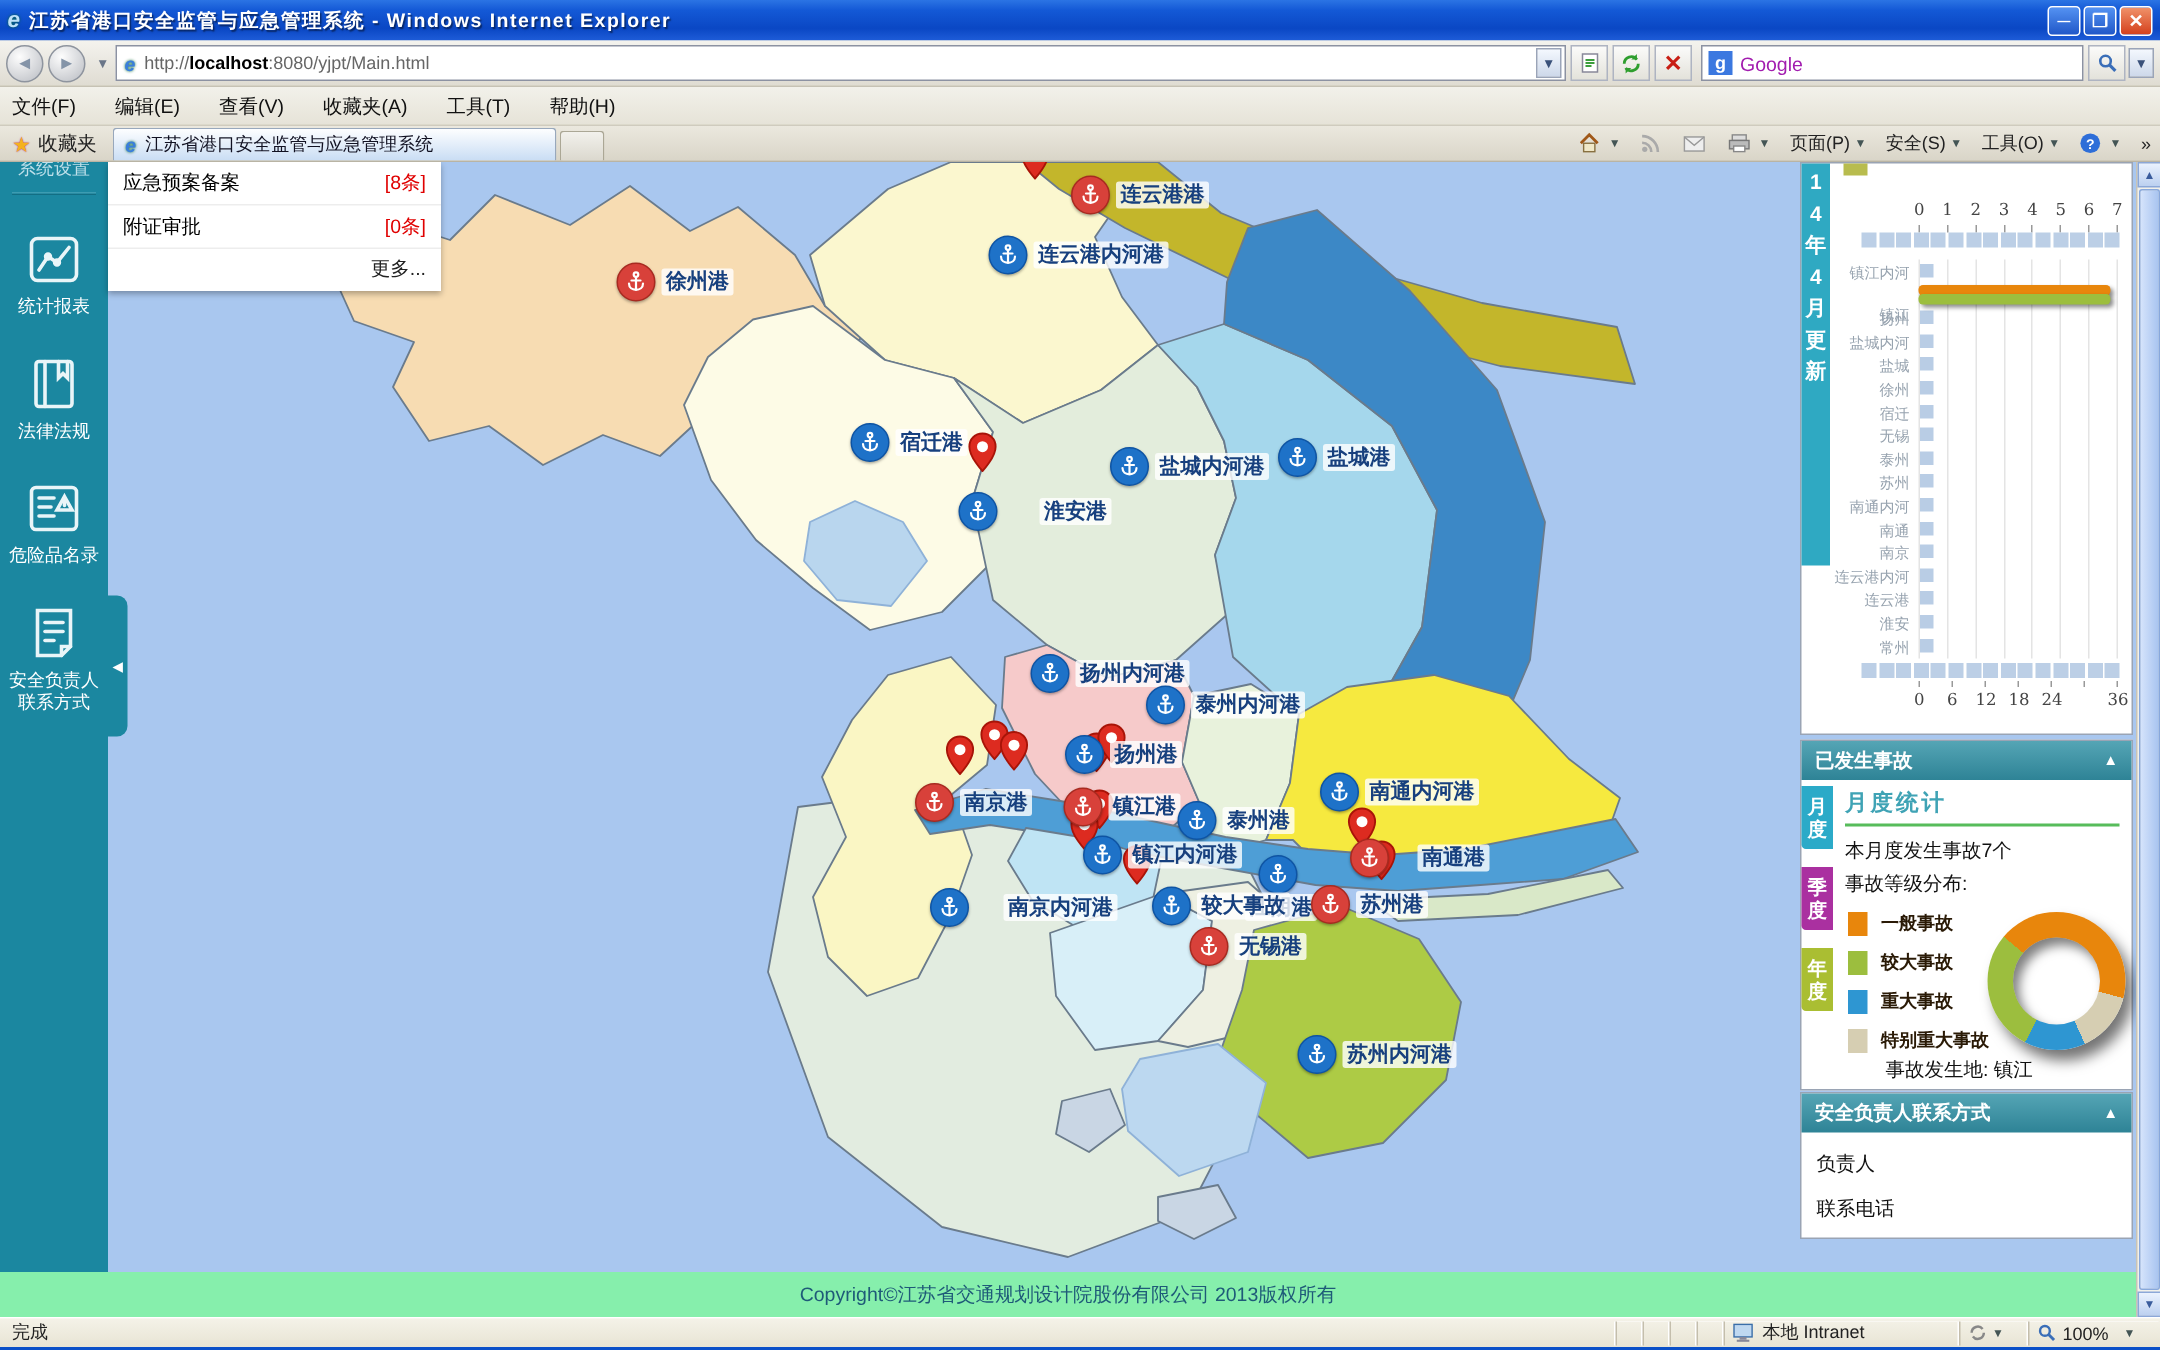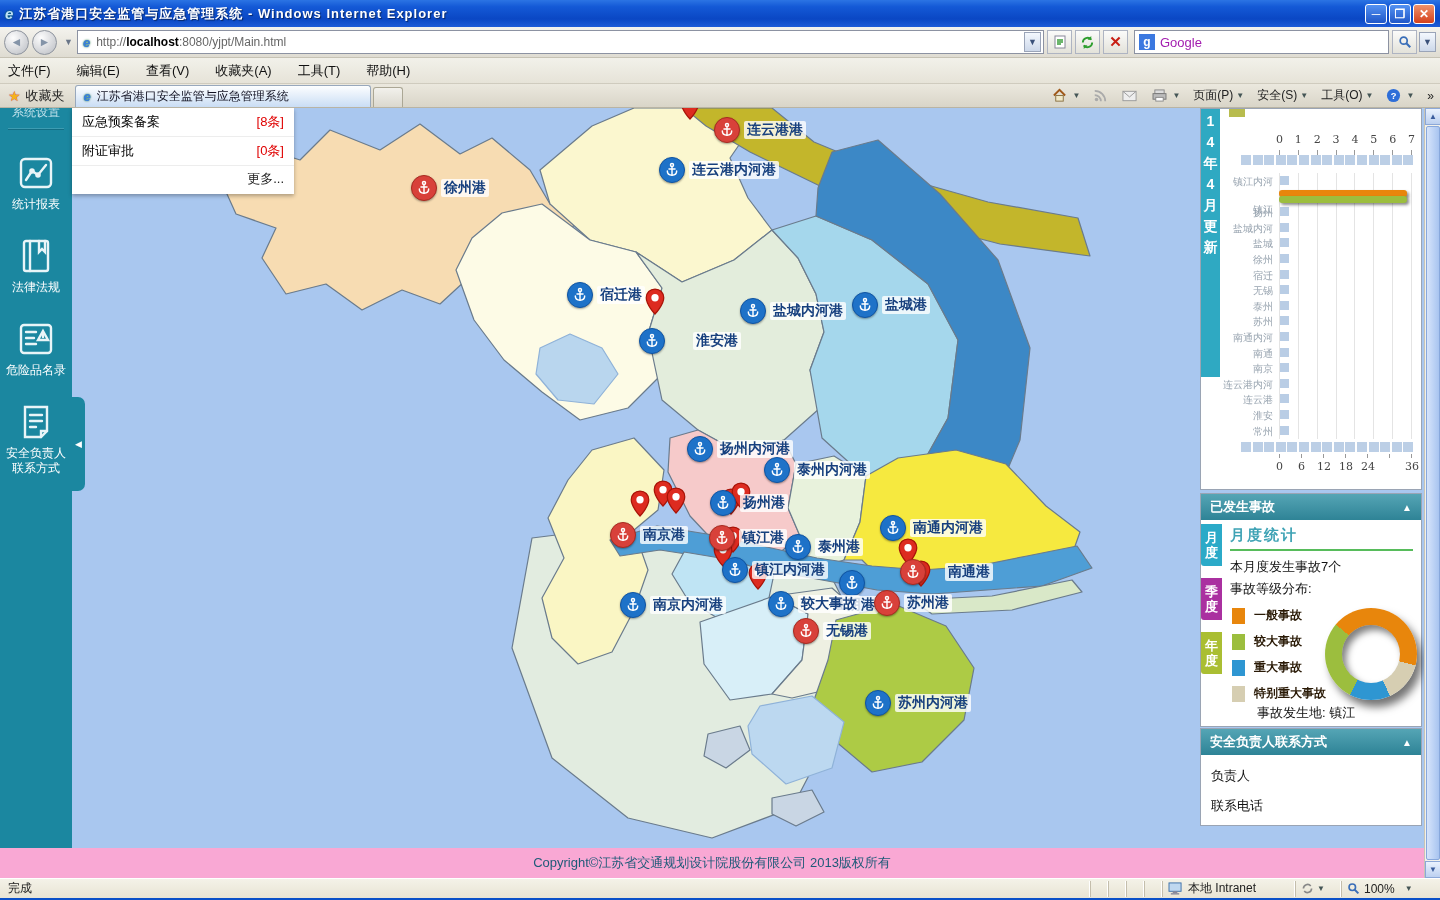--- a/index.html
+++ b/index.html
@@ -98,21 +98,21 @@
   .legend-tx { font-size:12px; font-weight:bold; color:#2A1A06; }
   #donut { position:absolute; right:4px; top:88px; width:92px; height:92px; border-radius:50%; box-shadow:5px 7px 9px rgba(0,0,0,.55); }
   #donut::after { content:""; position:absolute; left:17px; top:17px; width:58px; height:58px; border-radius:50%; background:#fff; box-shadow:inset 4px 5px 7px rgba(0,0,0,.5); }
   #acc-location { position:absolute; left:29px; bottom:6px; font-size:13px; color:#111; }
 
   
   #contact-panel { position:absolute; left:1200px; top:620px; width:222px; height:98px; background:#fff; border:1px solid #9AA4B4; z-index:20; }
   .contact-row { font-size:13px; color:#111; margin:12px 0 0 10px; }
 
   
-  #copyright-bar { position:absolute; left:0; top:740px; width:1424px; height:30px; background:#f9a8d4; display:flex; align-items:center; justify-content:center; font-size:13px; color:#1E5A78; z-index:25; }
+  #copyright-bar { position:absolute; left:0; top:740px; width:1424px; height:30px; background:#86efac; display:flex; align-items:center; justify-content:center; font-size:13px; color:#1E5A78; z-index:25; }
 
   
   #page-scroll { position:absolute; right:0; top:0; width:16px; height:770px; background:#F2F1EA; border-left:1px solid #C8C4B6; z-index:50; }
   .scroll-btn { position:absolute; left:0; width:16px; height:17px; background:linear-gradient(180deg,#EAF2FE,#BCD0F0); border:1px solid #8CA8D8; color:#3A5C9C; font-size:8px; display:flex; align-items:center; justify-content:center; }
   #scroll-thumb { position:absolute; left:1px; top:18px; width:14px; height:734px; background:linear-gradient(90deg,#D6E4FB,#A8C4F0); border:1px solid #88A8DC; border-radius:2px; }
 
   
   #statusbar { height:20px; background:linear-gradient(180deg,#F4F2E8,#E8E4D4); border-top:1px solid #fff; display:flex; align-items:center; font-size:12px; color:#222; }
   .sb-pane { border-left:1px solid #C4BEAC; box-shadow:-1px 0 0 #fff; height:16px; display:flex; align-items:center; padding:0 5px; }
   #sb-left { flex:1; padding-left:8px; }
@@ -516,21 +516,21 @@
             <span class="anchor-badge red">
               <svg width="16" height="16" viewBox="0 0 24 24" fill="none" stroke="#fff" stroke-width="2.2" stroke-linecap="round">
                 <circle cx="12" cy="4.6" r="2.3"></circle>
                 <line x1="12" y1="7" x2="12" y2="19.5"></line>
                 <line x1="7.5" y1="10.5" x2="16.5" y2="10.5"></line>
                 <path d="M5 13.5c0 4.2 3.2 6.3 7 6.3s7-2.1 7-6.3"></path>
               </svg>
             </span>
             <span class="port-label">南通港</span>
           </div>
-          <div class="port-marker" style="left: 548px; top: 484px;">
+          <div class="port-marker" style="left: 548px; top: 484px; gap: 19px;">
             <span class="anchor-badge blue">
               <svg width="16" height="16" viewBox="0 0 24 24" fill="none" stroke="#fff" stroke-width="2.2" stroke-linecap="round">
                 <circle cx="12" cy="4.6" r="2.3"></circle>
                 <line x1="12" y1="7" x2="12" y2="19.5"></line>
                 <line x1="7.5" y1="10.5" x2="16.5" y2="10.5"></line>
                 <path d="M5 13.5c0 4.2 3.2 6.3 7 6.3s7-2.1 7-6.3"></path>
               </svg>
             </span>
             <span class="port-label">南京内河港</span>
           </div>
@@ -830,36 +830,36 @@
       <span class="scroll-btn" style="bottom:0;">▼</span>
     </div>
   </div>
 
   <div id="statusbar">
     <span id="sb-left">完成</span>
     <span class="sb-pane sb-empty"></span>
     <span class="sb-pane sb-empty"></span>
     <span class="sb-pane sb-empty"></span>
     <span class="sb-pane sb-empty"></span>
-    <span class="sb-pane" style="width:133px;">
+    <span class="sb-pane" style="width:157px;">
       <svg width="15" height="13" viewBox="0 0 16 14" style="margin-right:5px;">
           <rect x="1" y="1" width="13" height="9" fill="#BFD8F0" stroke="#3A6EA8"></rect>
           <rect x="5" y="10" width="5" height="2" fill="#889"></rect>
           <rect x="3" y="12" width="9" height="1.5" fill="#889"></rect>
         </svg>
       <span>本地 Intranet</span>
     </span>
     <span class="sb-pane" style="width:46px;">
       <svg width="13" height="13" viewBox="0 0 16 16">
           <path d="M3 8a5 5 0 0 1 9-3" fill="none" stroke="#888" stroke-width="2"></path>
           <path d="M13 8a5 5 0 0 1-9 3" fill="none" stroke="#888" stroke-width="2"></path>
         </svg>
       <span class="caret">▼</span>
     </span>
-    <span class="sb-pane" style="width:99px;">
+    <span class="sb-pane" style="width:88px;">
       <svg width="13" height="13" viewBox="0 0 16 16" style="margin-right:4px;">
           <circle cx="6.5" cy="6.5" r="4" fill="none" stroke="#3A6EB8" stroke-width="2"></circle>
           <line x1="9.5" y1="9.5" x2="14" y2="14" stroke="#3A6EB8" stroke-width="2.4"></line>
         </svg>
       <span>100%</span>
       <span class="caret" style="margin-left:10px;">▼</span>
     </span>
   </div>
   <div id="bottom-border"></div>
 </div>

